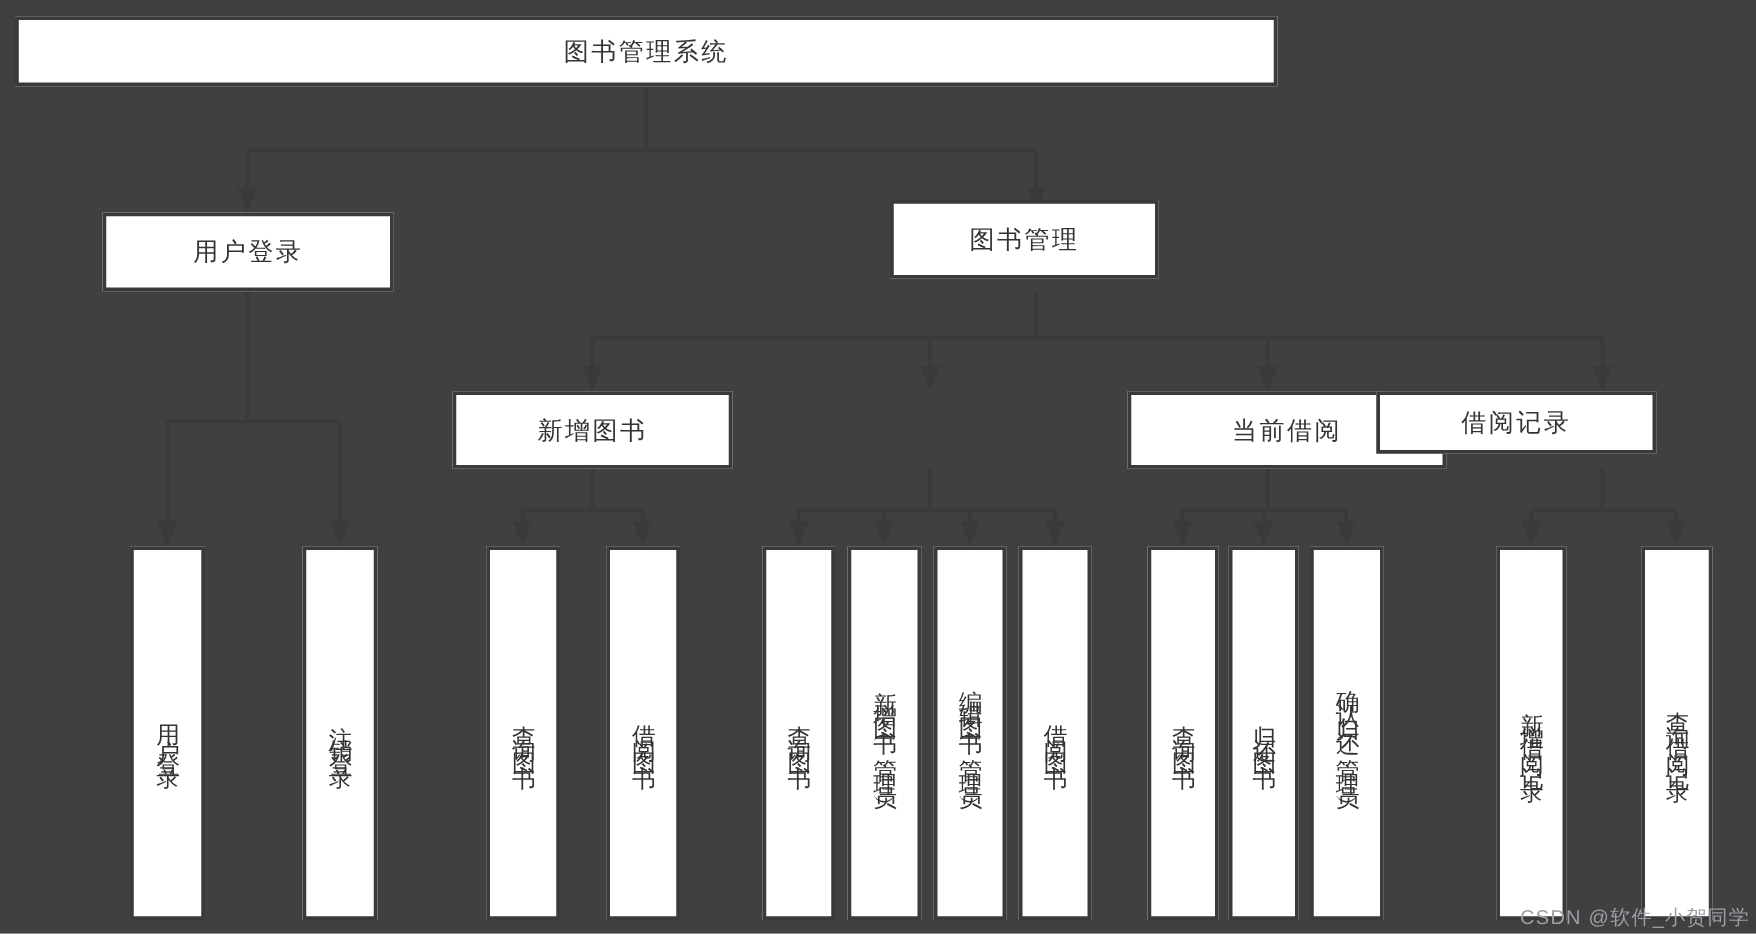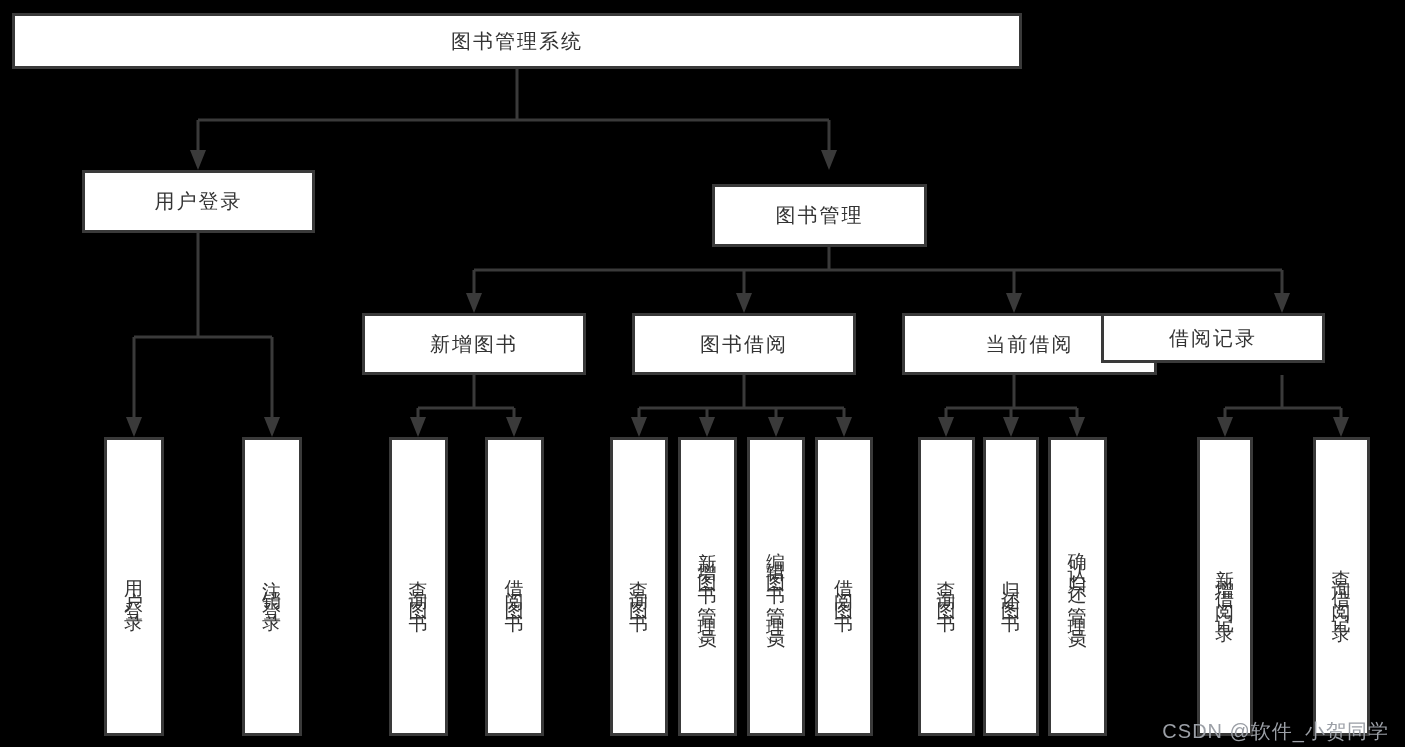--- a/index.html
+++ b/index.html
@@ -1,20 +1,20 @@
 <!DOCTYPE html>
 <html><head>
 <meta charset="utf-8">
 <style>
   html, body { margin: 0; padding: 0; background: #ffffff; }
   .canvas {
     position: relative;
     width: 1405px;
     height: 747px;
-    background: #000000;
+    background: #404040;
     font-family: "Liberation Sans", "DejaVu Sans", sans-serif;
     overflow: hidden;
   }
   .connectors {
     position: absolute;
     left: 0; top: 0;
     width: 1405px; height: 747px;
     z-index: 0;
   }
   .box {
@@ -34,24 +34,24 @@
   .box.leaf {
     writing-mode: vertical-rl;
     text-orientation: mixed;
     font-size: 19px;
     letter-spacing: 11px;
     line-height: 1;
     white-space: normal;
   }
   .watermark {
     position: absolute;
-    right: 16px;
+    right: 5px;
     bottom: 2px;
     color: #9b9fa6;
-    font-size: 20px;
+    font-size: 16px;
     letter-spacing: 1px;
     z-index: 2;
   }
 </style>
 </head>
 <body>
 
 <div class="canvas">
 
   <svg class="connectors" viewBox="0 0 1405 747" xmlns="http://www.w3.org/2000/svg">
@@ -90,24 +90,23 @@
       <polygon points="1003,417 1019,417 1011,437"></polygon>
       <polygon points="1069,417 1085,417 1077,437"></polygon>
       <polygon points="1217,417 1233,417 1225,437"></polygon>
       <polygon points="1333,417 1349,417 1341,437"></polygon>
     </g>
   </svg>
 
   <div class="box" style="left:12px; top:13px; width:1010px; height:56px;">图书管理系统</div>
 
   <div class="box" style="left:82px; top:170px; width:233px; height:63px;">用户登录</div>
-  <div class="box" style="left:712px; top:184px; width:215px; height:63px;">图书管理</div>
+  <div class="box" style="left:712px; top:160px; width:215px; height:63px;">图书管理</div>
 
   <div class="box" style="left:362px; top:313px; width:224px; height:62px;">新增图书</div>
-  <div class="box" style="left:632px; top:313px; width:224px; height:62px;">图书借阅</div>
   <div class="box" style="left:902px; top:313px; width:255px; height:62px;">当前借阅</div>
   <div class="box" style="left:1101px; top:313px; width:224px; height:50px;">借阅记录</div>
 
   <div class="box leaf" style="left:104px; top:437px; width:60px; height:299px;">用户登录</div>
   <div class="box leaf" style="left:242px; top:437px; width:60px; height:299px;">注销登录</div>
 
   <div class="box leaf" style="left:389px; top:437px; width:59px; height:299px;">查询图书</div>
   <div class="box leaf" style="left:485px; top:437px; width:59px; height:299px;">借阅图书</div>
 
   <div class="box leaf" style="left:610px; top:437px; width:58px; height:299px;">查询图书</div>

